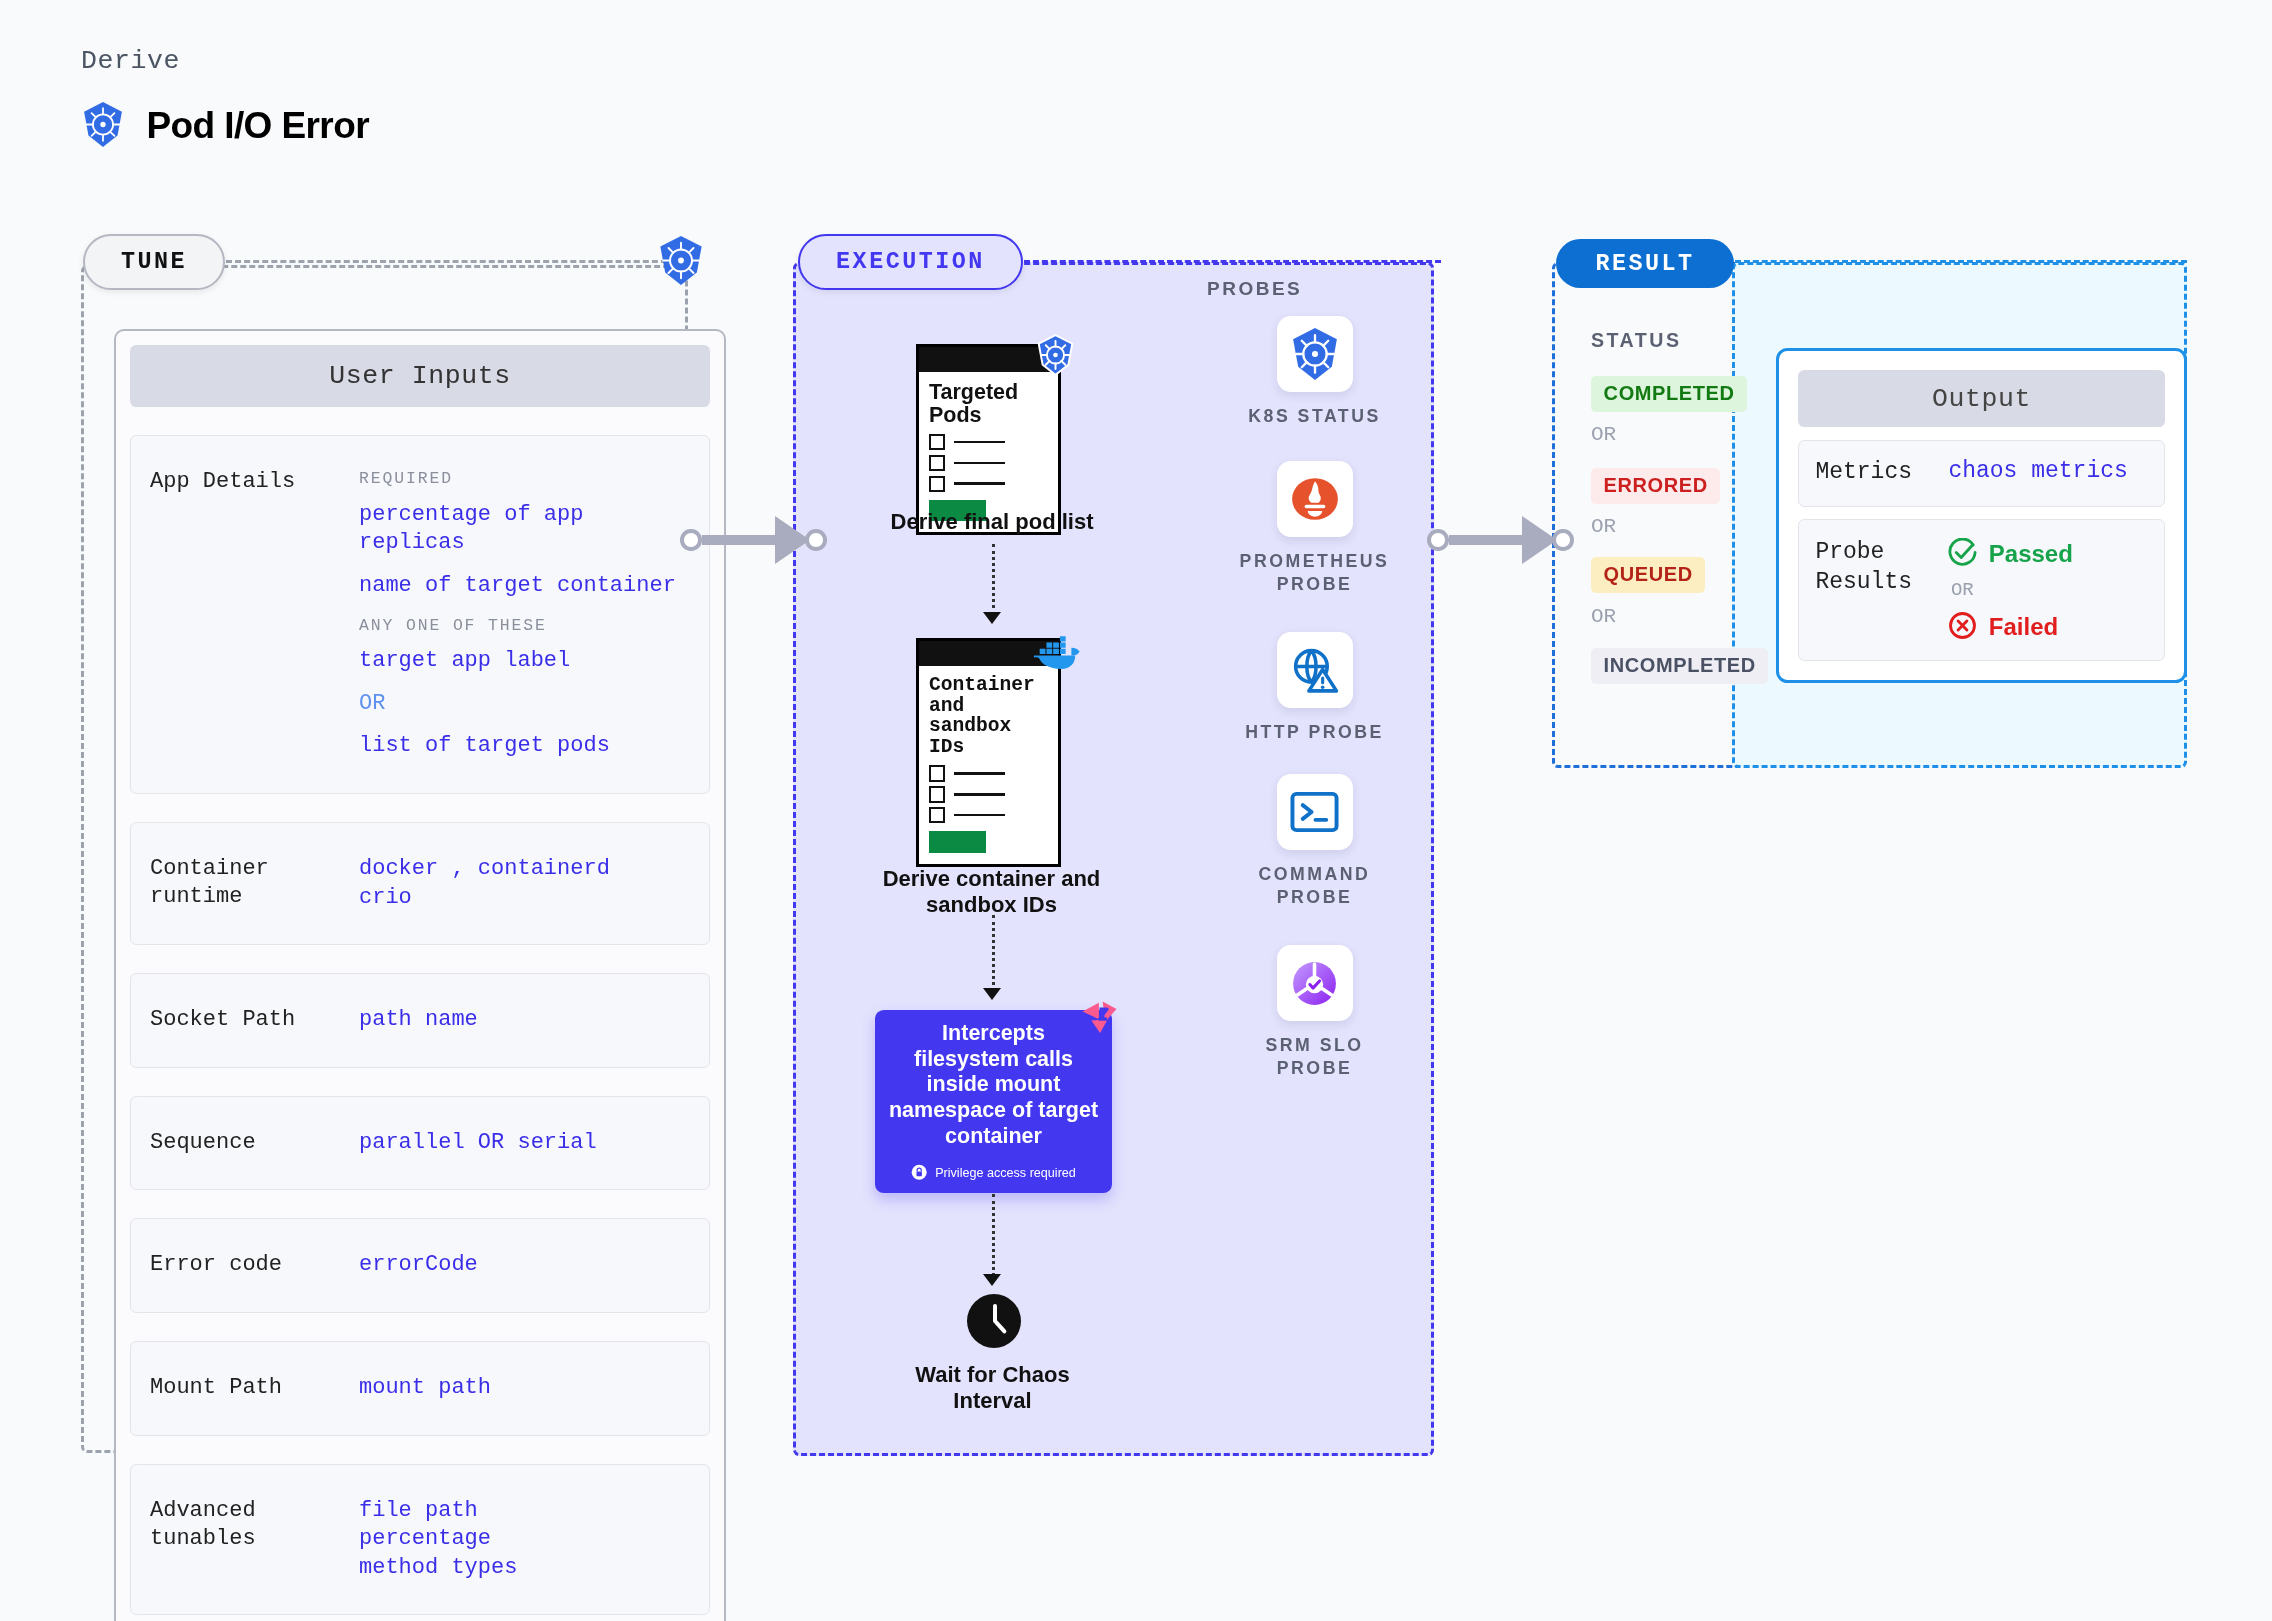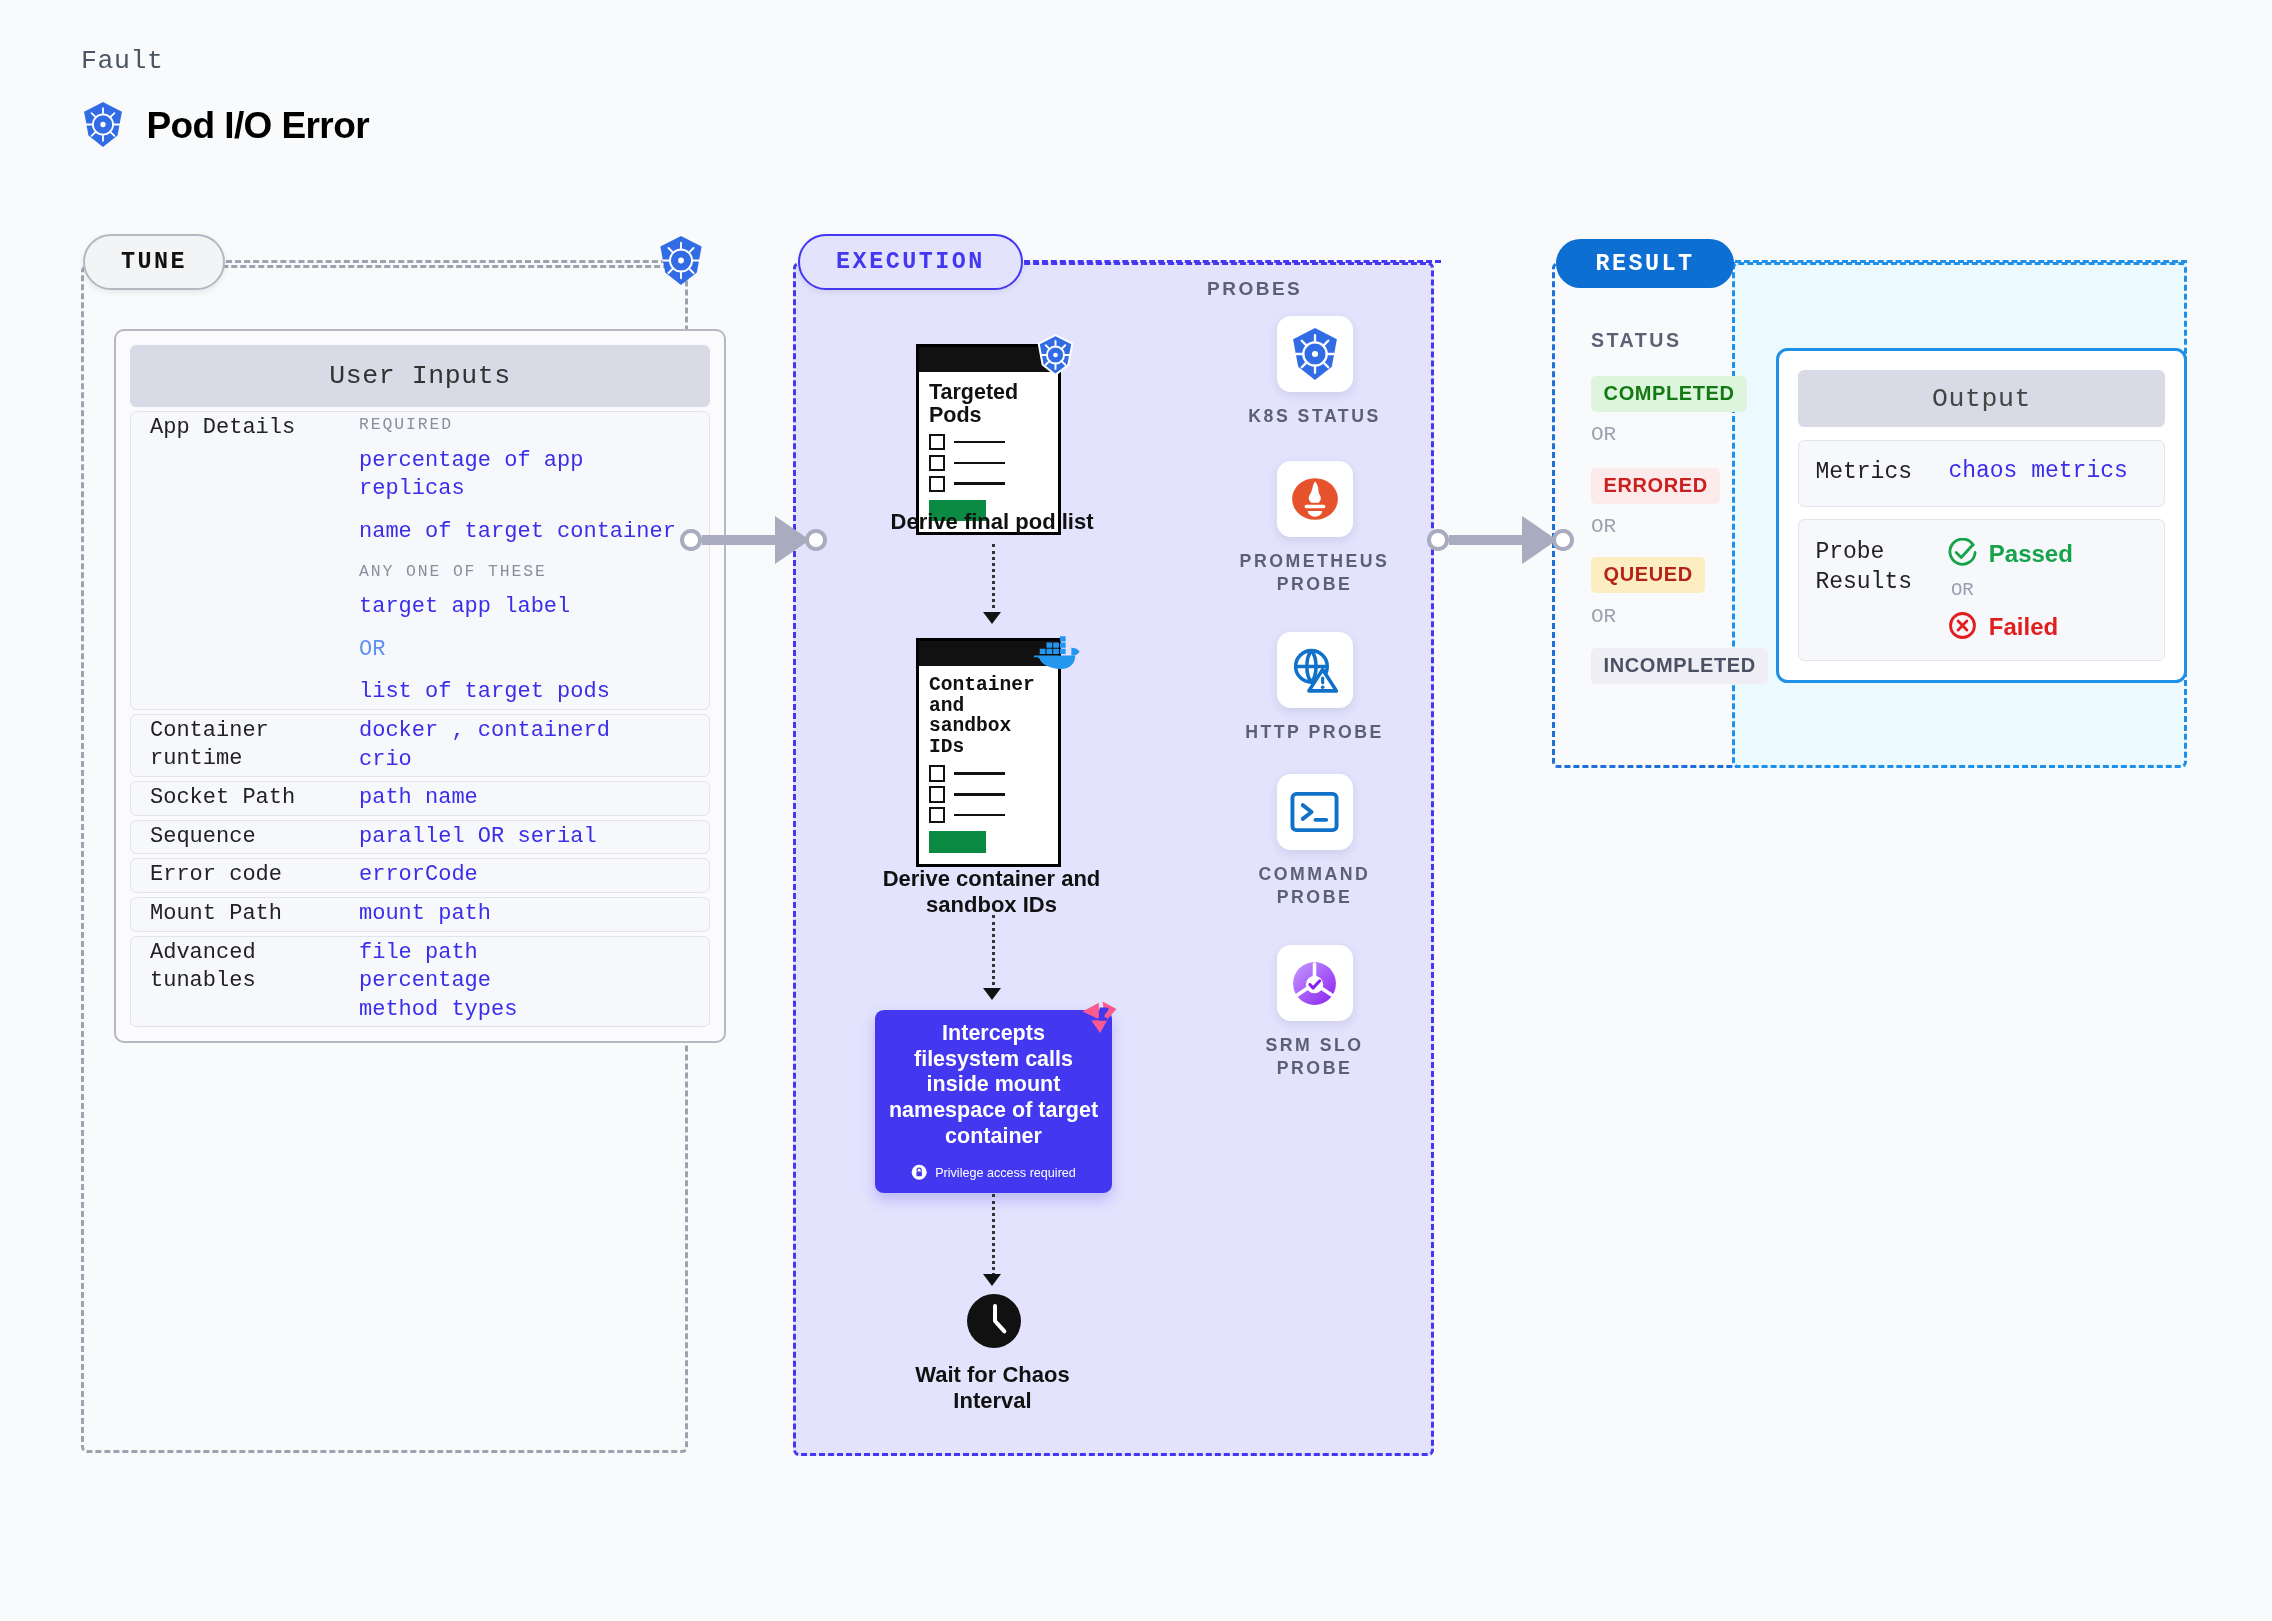--- a/index.html
+++ b/index.html
@@ -51,22 +51,22 @@
     position:absolute;left:114px;top:329px;width:612px;
     background:#fbfbfd;border:2.5px solid #b5b8c2;border-radius:10px;padding:14px;
     box-sizing:border-box;
   }
   #user-inputs-title{
     background:#d8dae6;border-radius:6.3px;height:62px;
     display:flex;align-items:center;justify-content:center;
     font-family:"Liberation Mono", monospace;font-size:26.5px;color:#333;letter-spacing:0.6px;
   }
   .field-box{
-    margin-top:4px;border:1.9px solid #e2e4ea;border-radius:6.3px;background:#f7f8fb;
-    display:flex;padding:2px 19px;box-sizing:border-box;
+    margin-top:28px;border:1.9px solid #e2e4ea;border-radius:6.3px;background:#f7f8fb;
+    display:flex;padding:32px 19px;box-sizing:border-box;
   }
   .field-label{
     font-family:"Liberation Mono", monospace;font-size:22px;color:#222;
     width:209px;flex:none;line-height:1.28;
   }
   .field-vals{flex:1;font-family:"Liberation Mono", monospace;font-size:22px;color:#3a2ee8;line-height:1.3;}
   .field-vals .caption{color:#8a8f9c;font-size:16.4px;letter-spacing:1.9px;display:block;margin-bottom:11.4px;}
   .field-vals .gap{display:block;height:14px;}
   .or-lite{color:#5f92ef;}
   .val-line{display:block;}
@@ -137,21 +137,21 @@
 
   
   .conn{position:absolute;height:38px;display:flex;align-items:center;}
   .conn .knob{width:21.5px;height:21.5px;border-radius:50%;background:#fff;border:4.4px solid #a9abbe;box-sizing:border-box;flex:none;}
   .conn .shaft{height:10px;background:#a9abbe;flex:none;}
   .conn .head{width:0;height:0;border-top:24px solid transparent;border-bottom:24px solid transparent;border-left:35px solid #a9abbe;flex:none;margin-left:-1.3px;}
 </style>
 </head>
 <body>
 
-<div id="fault-label">Fault</div>
+<div id="fault-label">Derive</div>
 <div id="fault-title-row">
   <span>
     <svg width="44" height="47" viewBox="0 0 100 106">
       <path d="M50 2 L93 24 L83 78 L50 104 L17 78 L7 24 Z" fill="#326ce5"></path>
       <g fill="none" stroke="#fff" stroke-width="4" stroke-linecap="round">
         <circle cx="50" cy="53" r="6" fill="#fff" stroke="none"></circle>
         <circle cx="50" cy="53" r="23"></circle>
         <path d="M50 30 V16 M50 76 V90 M27 53 H13 M73 53 H87 M34 37 L24 27 M66 69 L76 79 M66 37 L76 27 M34 69 L24 79"></path>
       </g>
     </svg>

